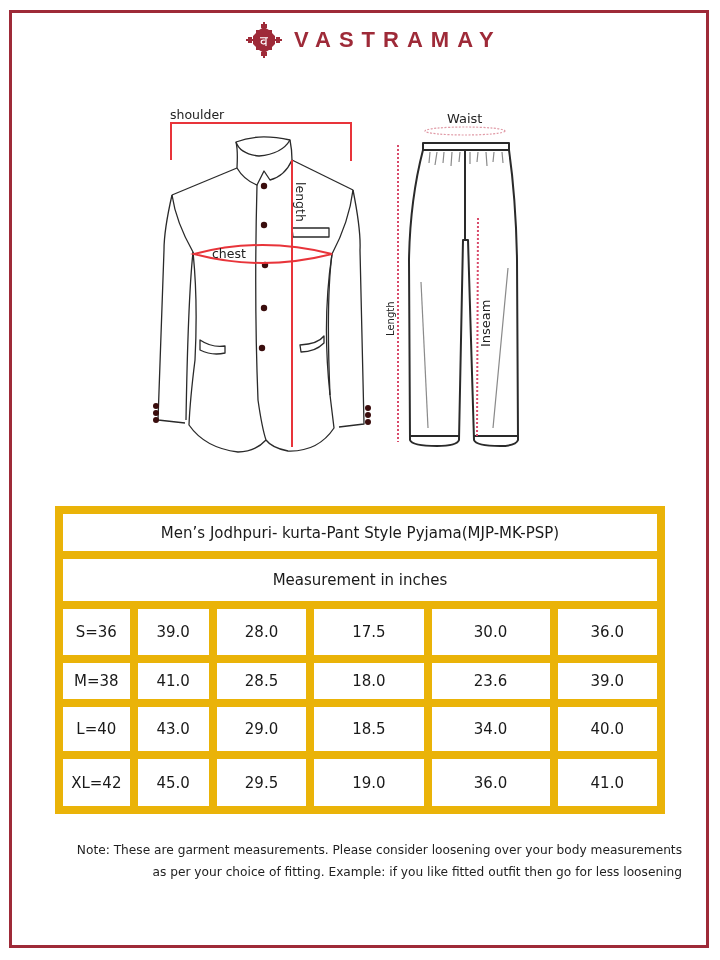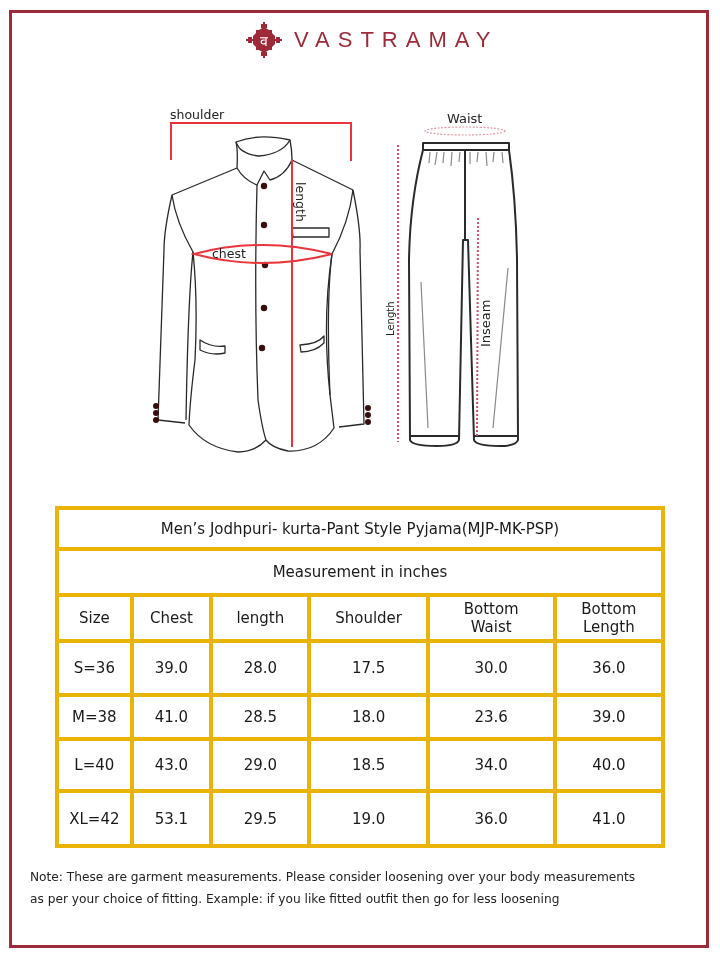--- a/index.html
+++ b/index.html
@@ -1,29 +1,29 @@
 <!DOCTYPE html>
 <html><head>
 <meta charset="utf-8">
 <style>
   html, body { margin:0; padding:0; background:#ffffff; }
   body { width:720px; height:960px; position:relative; overflow:hidden; font-family:"DejaVu Sans", sans-serif; color:#1a1a1a; }
   .frame { position:absolute; left:9px; top:10px; width:694px; height:932px; border:3px solid #9e2a38; box-sizing:content-box; }
   .brand { position:absolute; left:244px; top:22px; height:36px; display:flex; align-items:center; }
   .brand-mark { width:40px; height:36px; position:relative; }
-  .brand-text { margin-left:10px; font-family:"Liberation Sans", sans-serif; font-size:22px; letter-spacing:8px; color:#9e2a38; font-weight:400; }
+  .brand-text { margin-left:10px; font-family:"Liberation Sans", sans-serif; font-size:22px; letter-spacing:8px; color:#9e2a38; font-weight:700; }
   .diagram { position:absolute; left:0; top:0; width:720px; height:500px; }
   .diagram svg { position:absolute; left:0; top:0; }
   table.size-chart { position:absolute; left:55px; top:506px; width:610px; border-collapse:collapse; font-family:"DejaVu Sans", sans-serif; font-size:15px; color:#1a1a1a; }
-  table.size-chart td { border:4px solid #eab308; text-align:center; vertical-align:middle; padding:0; line-height:1.2; }
+  table.size-chart td { border:8px solid #eab308; text-align:center; vertical-align:middle; padding:0; line-height:1.2; }
   .r-title td { height:37px; font-size:15px; }
   .r-sub td { height:42px; font-size:15px; }
   .r-head td { height:42px; font-size:15px; }
   .r-data td { font-size:15px;margin-left:24px; }
-  .note { position:absolute; left:30px; top:866px; width:652px; font-family:"DejaVu Sans", sans-serif; font-size:12.2px; color:#222; line-height:22px; text-align:left; }
+  .note { position:absolute; left:30px; top:839px; width:652px; font-family:"DejaVu Sans", sans-serif; font-size:12.2px; color:#222; line-height:22px; text-align:right; }
   .note .l1 { display:block; }
   .note .l2 { display:block; }
 </style>
 </head>
 <body>
 
 <div class="frame"></div>
 
 <div class="brand">
   <div class="brand-mark">
@@ -126,28 +126,20 @@
       <col style="width:128px">
       <col style="width:109px">
   </colgroup>
   <tbody>
       <tr class="r-title">
     <td colspan="6">Men’s Jodhpuri- kurta-Pant Style Pyjama(MJP-MK-PSP)</td>
   </tr>
   <tr class="r-sub">
     <td colspan="6">Measurement in inches</td>
   </tr>
-  <tr class="r-head">
-    <td><span>Size</span></td>
-    <td><span>Chest</span></td>
-    <td><span>length</span></td>
-    <td><span>Shoulder</span></td>
-    <td><span>Bottom</span><br><span>Waist</span></td>
-    <td><span>Bottom</span><br><span>Length</span></td>
-  </tr>
   <tr class="r-data" style="height:54px">
     <td>S=36</td>
     <td>39.0</td>
     <td>28.0</td>
     <td>17.5</td>
     <td>30.0</td>
     <td>36.0</td>
   </tr>
   <tr class="r-data" style="height:44px">
     <td>M=38</td>
@@ -160,21 +152,21 @@
   <tr class="r-data" style="height:52px">
     <td>L=40</td>
     <td>43.0</td>
     <td>29.0</td>
     <td>18.5</td>
     <td>34.0</td>
     <td>40.0</td>
   </tr>
   <tr class="r-data" style="height:55px">
     <td>XL=42</td>
-    <td>53.1</td>
+    <td>45.0</td>
     <td>29.5</td>
     <td>19.0</td>
     <td>36.0</td>
     <td>41.0</td>
   </tr>
 </tbody>
   </table>
 
 <div class="note">
   <span class="l1">Note: These are garment measurements. Please consider loosening over your body measurements</span>

